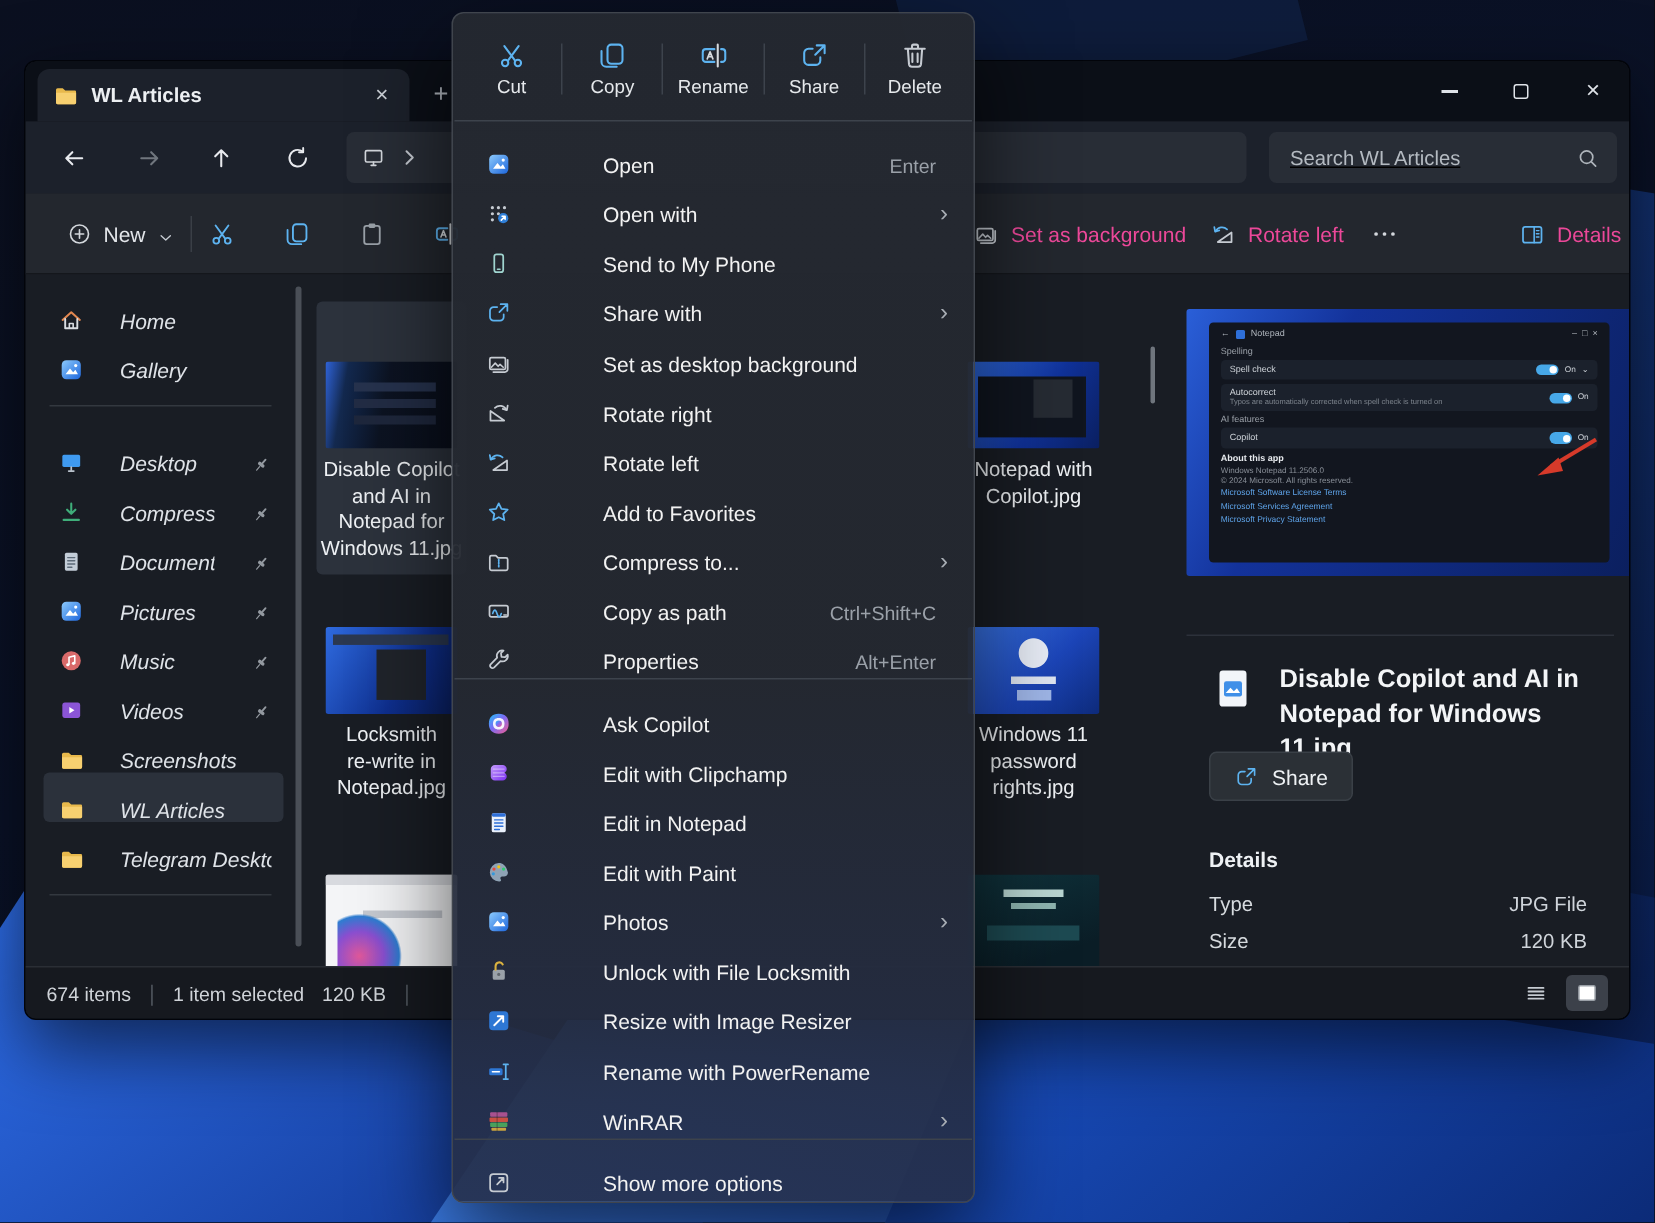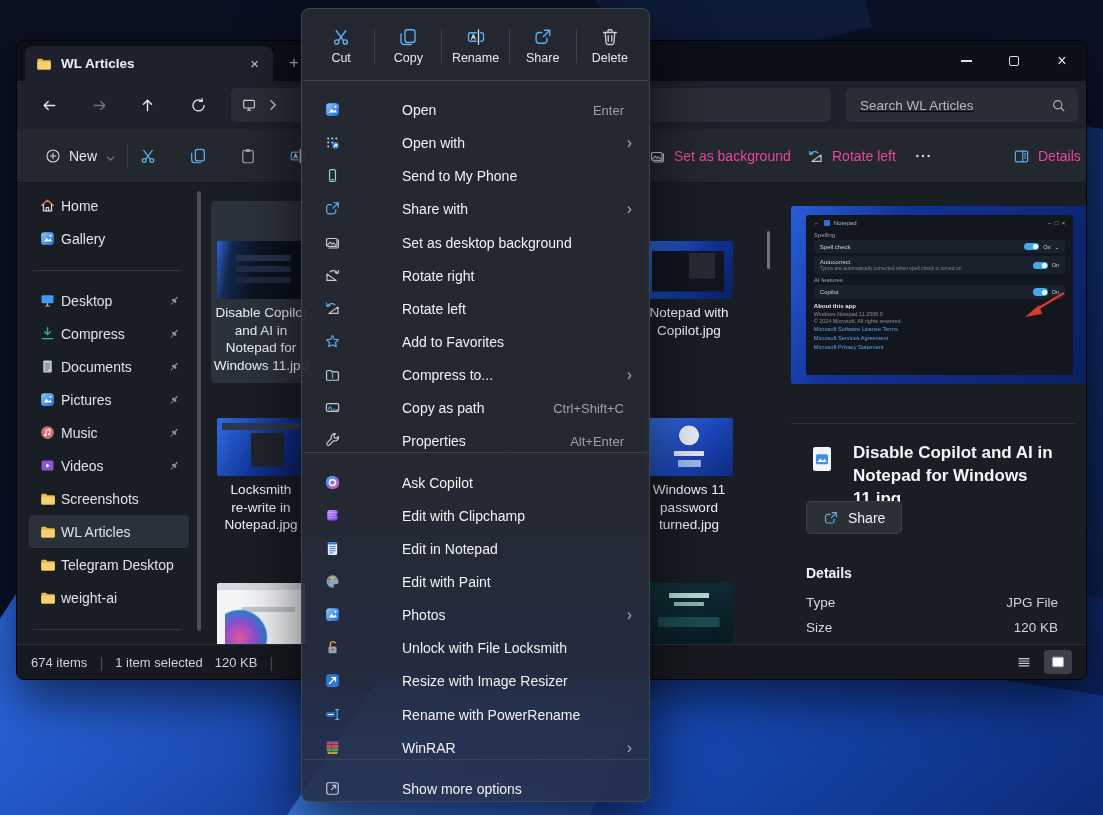--- a/index.html
+++ b/index.html
@@ -44,22 +44,22 @@
     color:#e3e6ea;font-size:14px;border-radius:4px;}
   .newbtn .ic{width:16px;height:16px;}
   .cmdsep{position:absolute;left:110px;top:15px;width:1px;height:24px;background:#3a3f46;}
   .cmdico{position:absolute;top:11px;width:36px;height:32px;display:flex;align-items:center;justify-content:center;border-radius:4px;}
   .cmdico .ic{width:18px;height:18px;}
   .cmdlbl{position:absolute;top:11px;height:32px;display:flex;align-items:center;gap:8px;color:#ec4899;font-size:14px;border-radius:4px;padding:0 6px;}
   .cmdlbl .ic{width:17px;height:17px;}
   .body{position:absolute;left:0;top:142px;right:0;bottom:35px;overflow:hidden;}
   
   .sbar{position:absolute;left:0;top:0;width:176px;bottom:0;padding-top:6px;overflow:hidden;}
-  .sb-row{height:33px;margin:0 4px 0 12px;display:flex;align-items:center;gap:5px;border-radius:4px;
-    color:#dfe3e8;font-size:14px;padding:0 8px 0 10px;}
+  .sb-row{height:33px;margin:0 4px 0 12px;display:flex;align-items:flex-end;gap:24px;border-radius:4px;
+    color:#dfe3e8;font-size:14px;padding:0 8px 0 10px;font-style:italic;}
   .sb-row.sel{background:#2b313b;}
   .sb-row .ic{width:17px;height:17px;flex:0 0 auto;}
   .sb-row .lb{flex:1;white-space:nowrap;overflow:hidden;}
   .sb-row .pin{width:14px;height:14px;flex:0 0 auto;opacity:.85;}
   .sb-div{height:1px;background:#33383f;margin:15px 12px 13px 16px;}
   .sb-scroll{position:absolute;left:180px;top:8px;width:4px;height:440px;background:#4a4f57;border-radius:2px;}
   
   .content{position:absolute;left:186px;top:0;width:578px;bottom:0;}
   .tile{position:absolute;border-radius:4px;text-align:center;}
   .tile.sel{background:rgba(118,134,158,.20);}
@@ -423,27 +423,20 @@
               </svg></span>
             <span class="lb">WL Articles</span>
           </div>
           <div class="sb-row">
             <span class="ic"><svg viewBox="0 0 16 16" width="100%" height="100%" fill="none" stroke-linecap="round" stroke-linejoin="round">
                 <path d="M2.2 4.6a1 1 0 0 1 1-1h3.2L8 5h6a.8.8 0 0 1 .8.8v6.8a1 1 0 0 1-1 1H3.2a1 1 0 0 1-1-1z" fill="#e8b94c"></path>
                 <path d="M2.2 6.4h12.6v6.2a1 1 0 0 1-1 1H3.2a1 1 0 0 1-1-1z" fill="#f7d070"></path>
               </svg></span>
             <span class="lb">Telegram Desktop</span>
           </div>
-          <div class="sb-row">
-            <span class="ic"><svg viewBox="0 0 16 16" width="100%" height="100%" fill="none" stroke-linecap="round" stroke-linejoin="round">
-                <path d="M2.2 4.6a1 1 0 0 1 1-1h3.2L8 5h6a.8.8 0 0 1 .8.8v6.8a1 1 0 0 1-1 1H3.2a1 1 0 0 1-1-1z" fill="#e8b94c"></path>
-                <path d="M2.2 6.4h12.6v6.2a1 1 0 0 1-1 1H3.2a1 1 0 0 1-1-1z" fill="#f7d070"></path>
-              </svg></span>
-            <span class="lb">weight-ai</span>
-          </div>
           <div class="sb-div"></div>
         </div>
       <div class="sb-scroll"></div>
 
       <div class="content" id="content">
         <div class="ct-scroll"></div>
       <div class="tile sel" style="left: 8px; top: 18px; width: 100px; height: 182px; padding-top: 40px;">
             <div class="thumb th-notepad-settings"></div>
             <div class="cap">
               <div>Disable Copilot</div>
@@ -468,21 +461,21 @@
             <div class="cap">
               <div>Notepad with</div>
               <div>Copilot.jpg</div>
             </div>
           </div>
           <div class="tile" style="left: 436px; top: 228px; width: 100px; height: 140px; padding-top: 7px;">
             <div class="thumb th-password"></div>
             <div class="cap">
               <div>Windows 11</div>
               <div>password</div>
-              <div>turned.jpg</div>
+              <div>rights.jpg</div>
             </div>
           </div>
           <div class="tile" style="left: 436px; top: 395px; width: 100px; height: 70px; padding-top: 5px;">
             <div class="thumb th-dark-teal"></div>
           </div>
         </div>
 
       <div class="dpane">
         <div class="preview">
           <div class="pv-win">

